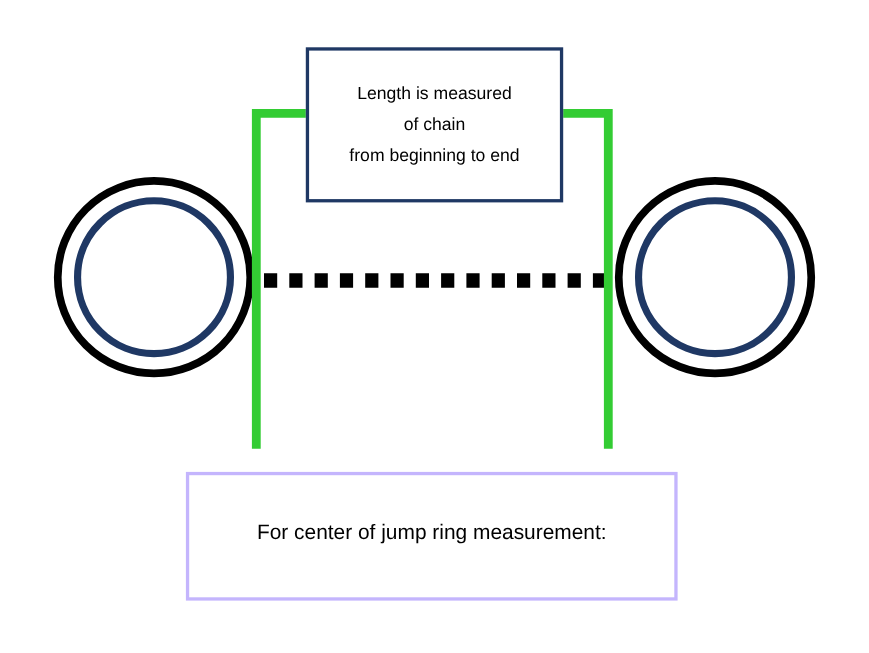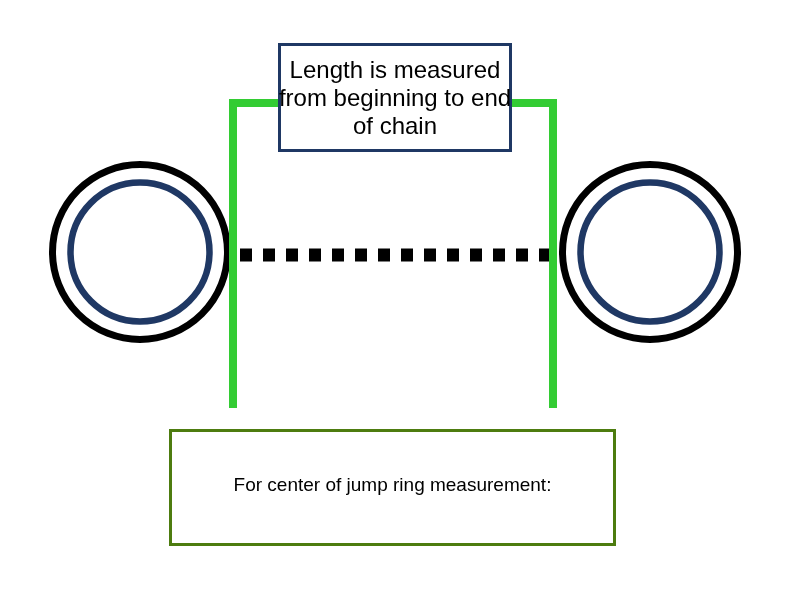--- a/index.html
+++ b/index.html
@@ -30,31 +30,31 @@
     text-align: center;
     display: flex;
     flex-direction: column;
     justify-content: center;
     align-items: center;
   }
   .top-box {
     left: 278px;
     top: 43px;
     width: 234px;
-    height: 109px;
+    height: 141px;
     border: 3px solid #1f3864;
-    font-size: 24px;
+    font-size: 16px;
     line-height: 28px;
   }
   .bottom-box {
     left: 169px;
     top: 429px;
     width: 447px;
     height: 117px;
-    border: 3px solid #4d7c0f;
+    border: 3px solid #c4b5fd;
     font-size: 19px;
     line-height: 29px;
     row-gap: 6px;
     text-align: right;
   }
   .text-line {
     white-space: nowrap;
   }
 </style>
 </head>
@@ -74,22 +74,22 @@
     <g>
       <circle cx="650" cy="252" r="87.5" stroke-width="7" fill="none" stroke="#000000"></circle>
       <circle cx="650" cy="252" r="69.5" stroke-width="6.5" fill="none" stroke="#1f3864"></circle>
     </g>
 
     <polyline points="233,408 233,103 553,103 553,408" stroke-width="8" fill="none" stroke="#33cc33"></polyline>
   </svg>
 
   <div class="note-box top-box">
     <div class="text-line">Length is measured</div>
+    <div class="text-line">of chain</div>
     <div class="text-line">from beginning to end</div>
-    <div class="text-line">of chain</div>
   </div>
 
   <div class="note-box bottom-box">
     <div class="text-line">For center of jump ring measurement:</div>
     <div>
     </div>
   </div>
 
 </div>
 

